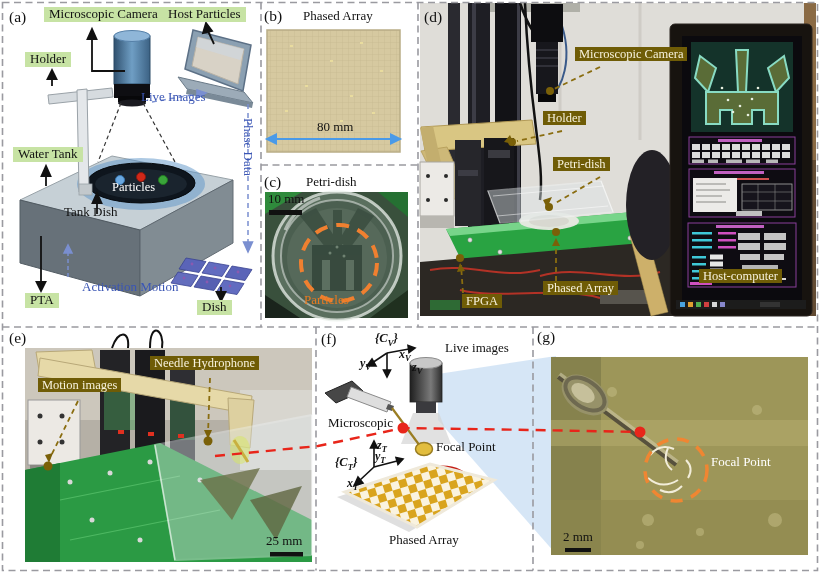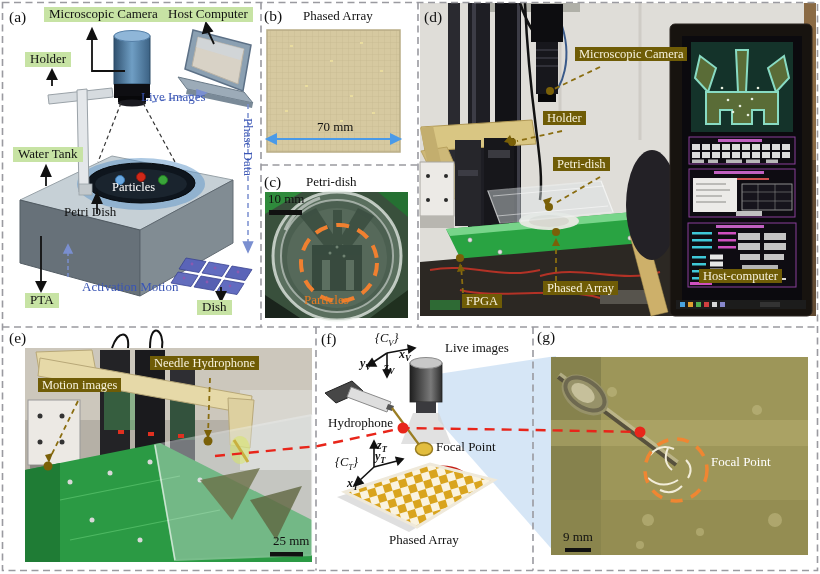--- a/index.html
+++ b/index.html
@@ -9,21 +9,21 @@
   .lbl{position:absolute;white-space:nowrap;line-height:1.12;color:#111;}
   .tag{font-size:15.5px;}
   .glab{background:#c7e3a4;padding:0 5px;font-size:13px;}
   .olab{background:#6f5c06;color:#f7f2dd;padding:0 4px;font-size:12.5px;}
   .blue{color:#3a55b4;}
   .vert{writing-mode:vertical-rl;}
   .wht{color:#fff;}
   .org{color:#e87a20;}
   .blk{font-size:13px;}
   .sm{font-size:13px;}
-  .frame{font-size:12.5px;font-weight:normal;font-style:italic;}
+  .frame{font-size:12.5px;font-weight:bold;font-style:italic;}
   .ax{font-size:12px;font-weight:bold;font-style:italic;}
   .ax sub,.frame sub{font-size:8.5px;font-style:italic;}
 </style>
 </head>
 <body>
 
 <div id="fig">
 
 <svg id="art" width="820" height="574" viewBox="0 0 820 574">
   <defs>
@@ -470,58 +470,58 @@
 
 <div class="lbl tag" style="left:9px;top:8px">(a)</div>
 <div class="lbl tag" style="left:264px;top:7px">(b)</div>
 <div class="lbl tag" style="left:264px;top:173px">(c)</div>
 <div class="lbl tag" style="left:424px;top:8px">(d)</div>
 <div class="lbl tag" style="left:9px;top:329px">(e)</div>
 <div class="lbl tag" style="left:321px;top:330px">(f)</div>
 <div class="lbl tag" style="left:537px;top:328px">(g)</div>
 
 <div class="lbl glab" style="left:44px;top:7px">Microscopic Camera</div>
-<div class="lbl glab" style="left:163px;top:7px">Host Computer</div>
+<div class="lbl glab" style="left:163px;top:7px">Host Particles</div>
 <div class="lbl glab" style="left:25px;top:52px">Holder</div>
 <div class="lbl glab" style="left:13px;top:147px">Water Tank</div>
 <div class="lbl glab" style="left:25px;top:293px">PTA</div>
 <div class="lbl glab" style="left:197px;top:300px">Dish</div>
 <div class="lbl blue sm" style="left:141px;top:90px">Live Images</div>
 <div class="lbl blue sm vert" style="left:240px;top:118px">Phase Data</div>
 <div class="lbl blue sm" style="left:82px;top:280px">Activation Motion</div>
-<div class="lbl blk" style="left:64px;top:205px">Petri Dish</div>
+<div class="lbl blk" style="left:64px;top:205px">Tank Dish</div>
 <div class="lbl wht" style="left:112px;top:180px;font-size:12.5px">Particles</div>
 
 <div class="lbl blk" style="left:303px;top:9px">Phased Array</div>
-<div class="lbl blk" style="left:317px;top:120px">70 mm</div>
+<div class="lbl blk" style="left:317px;top:120px">80 mm</div>
 
 <div class="lbl blk" style="left:306px;top:175px">Petri-dish</div>
 <div class="lbl blk" style="left:268px;top:192px">10 mm</div>
 <div class="lbl org" style="left:304px;top:293px;font-size:13px">Particles</div>
 
 <div class="lbl olab" style="left:575px;top:47px">Microscopic Camera</div>
 <div class="lbl olab" style="left:543px;top:111px">Holder</div>
 <div class="lbl olab" style="left:553px;top:157px">Petri-dish</div>
 <div class="lbl olab" style="left:543px;top:281px">Phased Array</div>
 <div class="lbl olab" style="left:462px;top:294px">FPGA</div>
 <div class="lbl olab" style="left:699px;top:269px">Host-computer</div>
 
 <div class="lbl olab" style="left:38px;top:378px">Motion images</div>
 <div class="lbl olab" style="left:150px;top:356px">Needle Hydrophone</div>
-<div class="lbl blk" style="left:273px;top:534px">25 mm</div>
+<div class="lbl blk" style="left:266px;top:534px">25 mm</div>
 
 <div class="lbl blk" style="left:445px;top:341px">Live images</div>
-<div class="lbl blk" style="left:328px;top:416px">Hydrophone</div>
+<div class="lbl blk" style="left:328px;top:416px">Microscopic</div>
 <div class="lbl blk" style="left:436px;top:440px">Focal Point</div>
 <div class="lbl blk" style="left:389px;top:533px">Phased Array</div>
 <div class="lbl frame" style="left:375px;top:331px"><span>{</span><span>C</span><sub>V</sub><span>}</span></div>
 <div class="lbl ax" style="left:399px;top:348px"><span>x</span><sub>V</sub></div>
 <div class="lbl ax" style="left:360px;top:357px"><span>y</span><sub>V</sub></div>
-<div class="lbl ax" style="left:384px;top:361px"><span>z</span><sub>V</sub></div>
+<div class="lbl ax" style="left:412px;top:361px"><span>z</span><sub>V</sub></div>
 <div class="lbl frame" style="left:335px;top:455px"><span>{</span><span>C</span><sub>T</sub><span>}</span></div>
 <div class="lbl ax" style="left:377px;top:439px"><span>z</span><sub>T</sub></div>
 <div class="lbl ax" style="left:375px;top:450px"><span>y</span><sub>T</sub></div>
 <div class="lbl ax" style="left:347px;top:477px"><span>x</span><sub>T</sub></div>
 
 <div class="lbl wht" style="left:711px;top:455px;font-size:13px">Focal Point</div>
-<div class="lbl blk" style="left:563px;top:530px">9 mm</div>
+<div class="lbl blk" style="left:563px;top:530px">2 mm</div>
 
 </div>
 
 </body></html>

